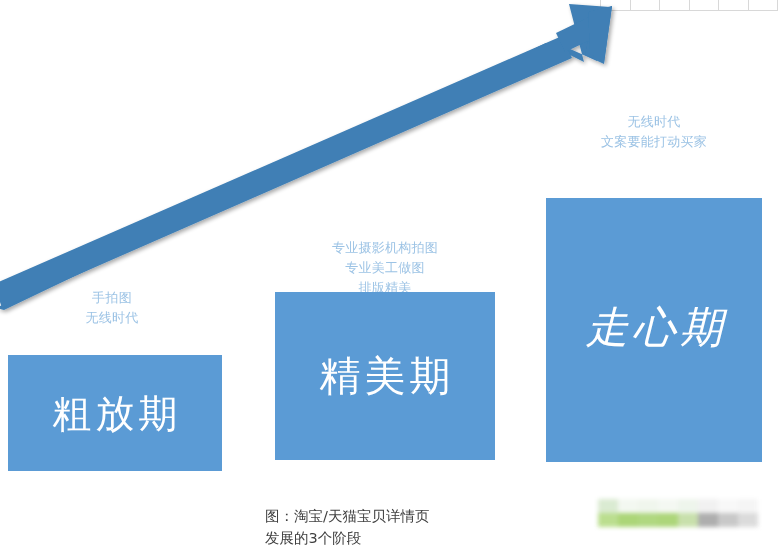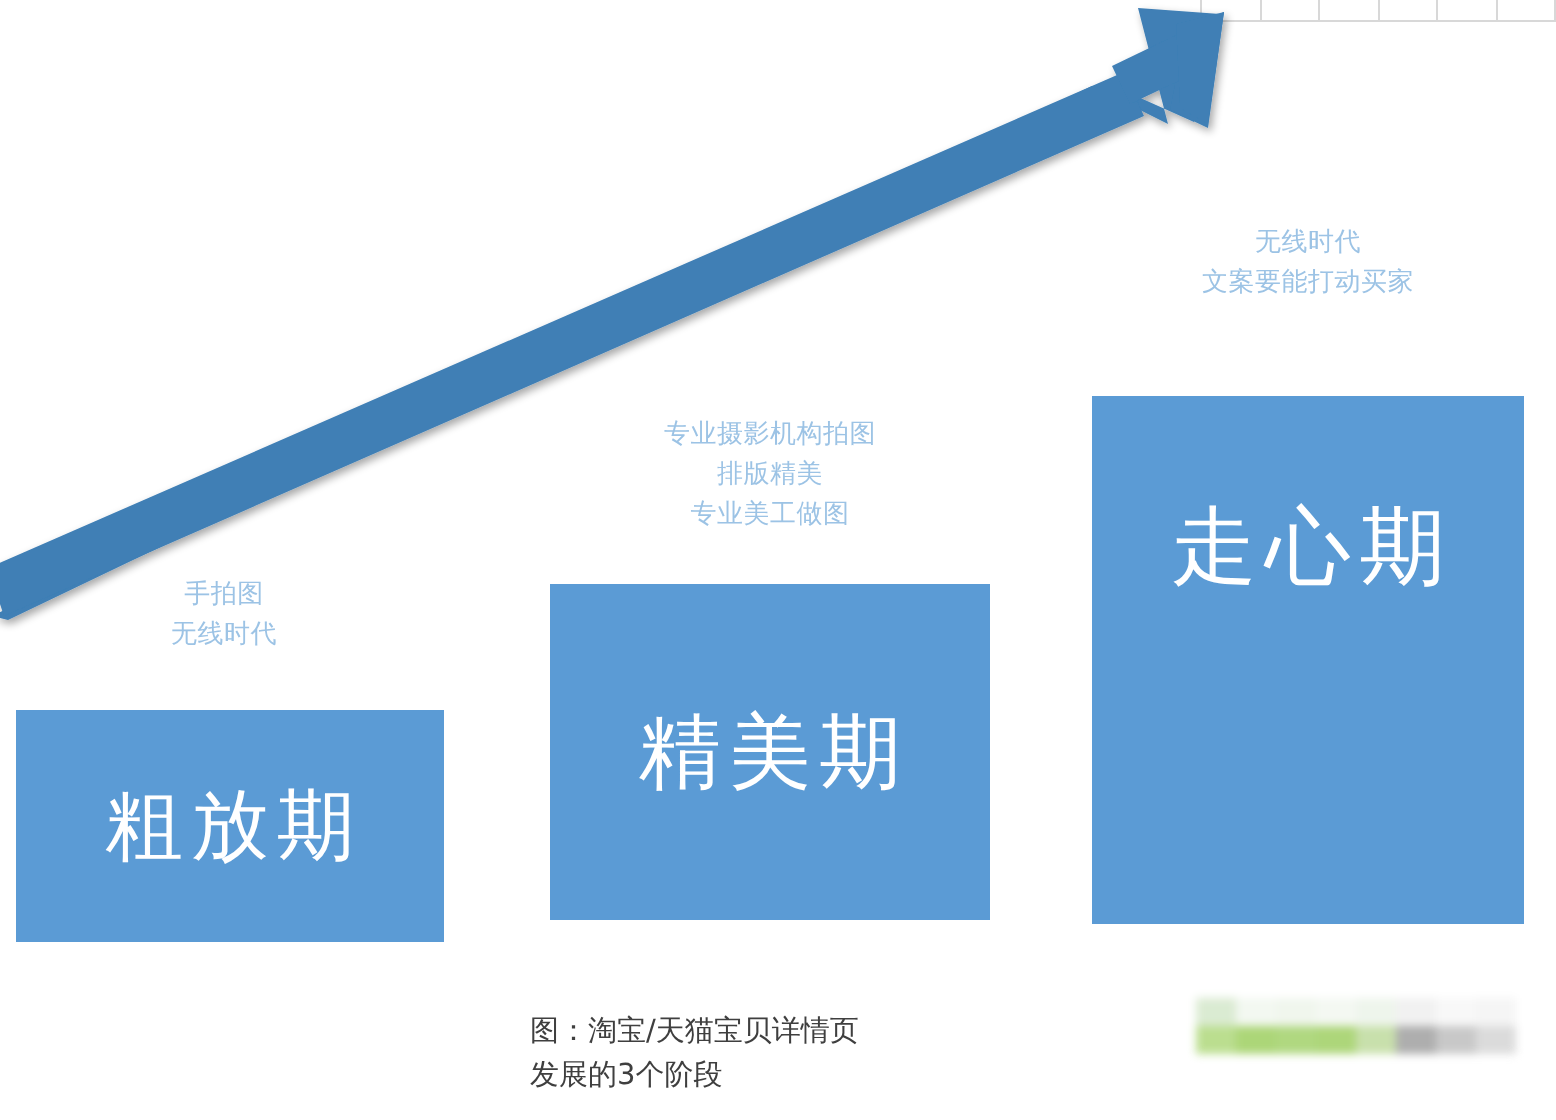--- a/index.html
+++ b/index.html
@@ -66,34 +66,34 @@
     white-space: nowrap;
   }
   #bar-1 { left: 8px;   top: 355px; width: 214px; height: 116px; text-align: right; }
   #bar-2 { left: 275px; top: 292px; width: 220px; height: 168px; align-items: center; }
   #bar-3 { left: 546px; top: 198px; width: 216px; height: 264px; }
 
   #bar-1 .bar-title { font-size: 39px; }
   #bar-2 .bar-title { font-size: 41px; }
   #bar-3 .bar-title { font-size: 43px; }
   #bar-3 { align-items: flex-start; }
-  #bar-3 .bar-title { margin-top: 55px; }
+  #bar-3 .bar-title { margin-top: 108px; font-style: italic; }
 
   
   .desc {
     position: absolute;
     color: #9CC3E5;
     font-size: 13px;
     line-height: 1.55;
     text-align: center;
     white-space: nowrap;
     letter-spacing: 0.02em;
   }
   #desc-1 { left: 32px;  top: 288px; width: 160px; }
-  #desc-2 { left: 305px; top: 208px; width: 160px; }
+  #desc-2 { left: 305px; top: 238px; width: 160px; }
   #desc-3 { left: 573px; top: 112px; width: 162px; }
   .desc-line { display: block; }
 
   
   .figure-caption {
     position: absolute;
     left: 265px;
     top: 505px;
     width: 250px;
     text-align: left;
@@ -163,22 +163,22 @@
   <div class="desc" id="desc-1" style="color: rgb(156, 195, 229);">
     <span class="desc-line">手拍图</span>
     <span class="desc-line">无线时代</span>
   </div>
   <div class="bar" id="bar-1" style="background: rgb(91, 155, 213);">
     <span class="bar-title">粗放期</span>
   </div>
 
   <div class="desc" id="desc-2" style="color: rgb(156, 195, 229);">
     <span class="desc-line">专业摄影机构拍图</span>
+    <span class="desc-line">专业美工做图</span>
     <span class="desc-line">排版精美</span>
-    <span class="desc-line">专业美工做图</span>
   </div>
   <div class="bar" id="bar-2" style="background: rgb(91, 155, 213);">
     <span class="bar-title">精美期</span>
   </div>
 
   <div class="desc" id="desc-3" style="color: rgb(156, 195, 229);">
     <span class="desc-line">无线时代</span>
     <span class="desc-line">文案要能打动买家</span>
   </div>
   <div class="bar" id="bar-3" style="background: rgb(91, 155, 213);">

